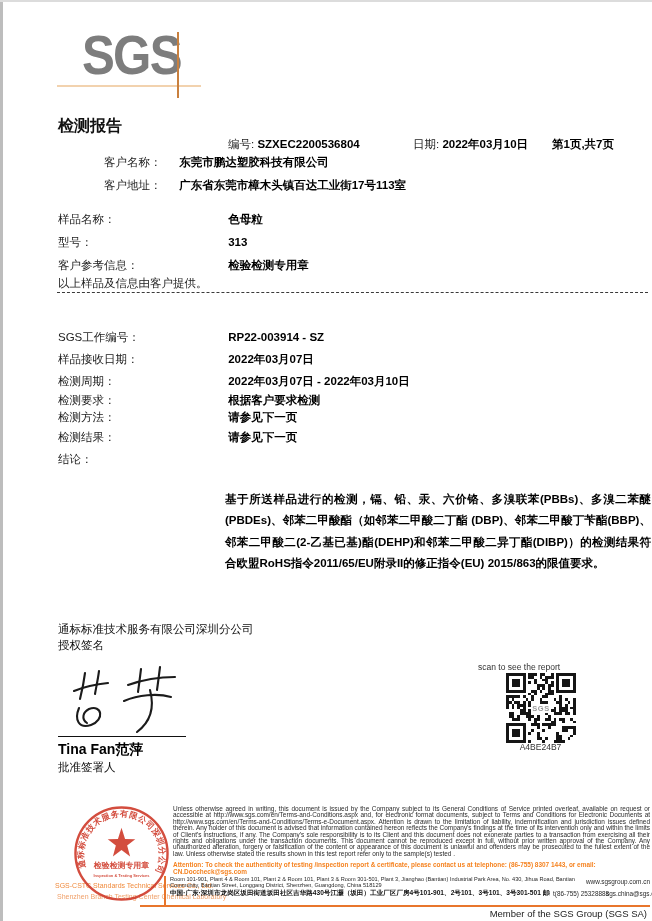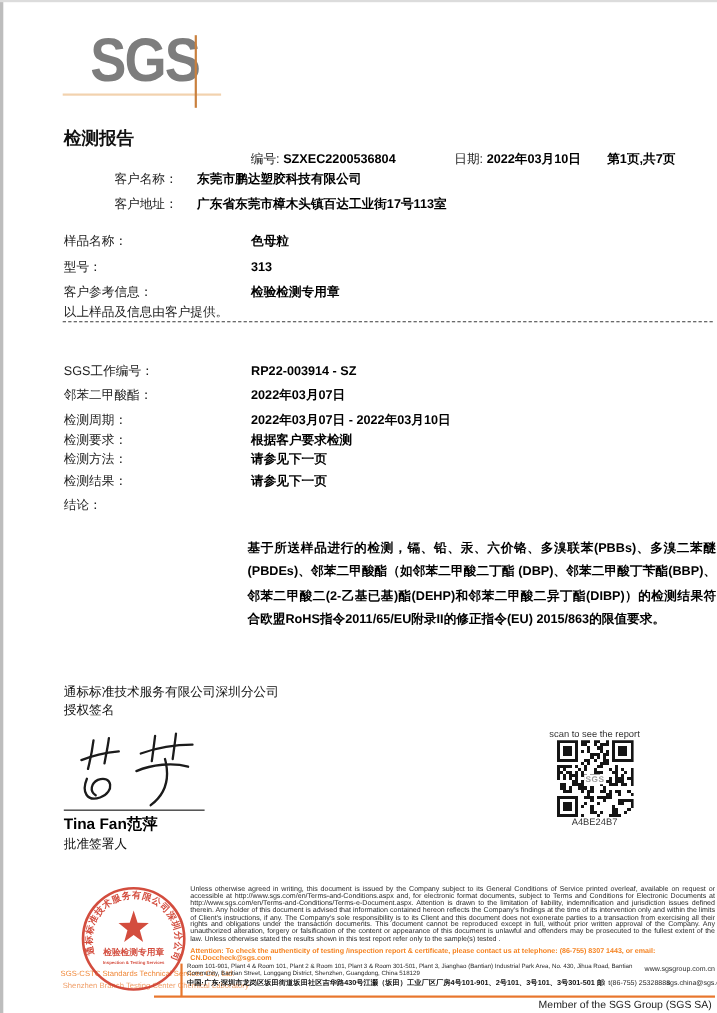--- a/index.html
+++ b/index.html
@@ -41,21 +41,21 @@
     font-weight:bold;color:#000;line-height:21.3px;text-align:justify;margin-top:43px;}
 
   .sig-company{position:absolute;left:58px;top:622px;font-size:11.5px;color:#111;}
   .sig-auth{position:absolute;left:58px;top:638px;font-size:11.5px;color:#111;}
   .sig-svg{position:absolute;left:66px;top:662px;width:130px;height:72px;}
   .sig-line{position:absolute;left:58px;top:736px;width:128px;border-top:1.5px solid #111;}
   .sig-name{position:absolute;left:58px;top:741px;font-size:14px;font-weight:bold;color:#000;}
   .sig-title{position:absolute;left:58px;top:760px;font-size:11.5px;color:#111;}
 
   
-  .qr-caption{position:absolute;left:478px;top:662px;width:125px;text-align:center;
+  .qr-caption{position:absolute;left:478px;top:662px;width:125px;
     font-size:8.5px;color:#333;}
   .qr-box{position:absolute;left:506px;top:673px;width:70px;height:70px;background:#fff;}
   .qr-box svg{width:70px;height:70px;display:block;}
   .qr-center{position:absolute;left:506px;top:673px;width:70px;height:70px;
     display:flex;align-items:center;justify-content:center;pointer-events:none;}
   .qr-center span{background:#fff;color:#9a9a9a;font-weight:bold;font-size:7.5px;
     padding:0 1px;letter-spacing:.5px;}
   .qr-code{position:absolute;left:478px;top:742px;width:125px;text-align:center;
     font-size:8.5px;color:#333;}
 
@@ -118,21 +118,21 @@
 </div>
 <div class="row" style="top:276px">以上样品及信息由客户提供。</div>
 
 <div class="dashline"></div>
 
 <div class="row" style="top:330px">
   <span class="lb lb-w167">SGS工作编号：</span>
   <span class="val">RP22-003914 - SZ</span>
 </div>
 <div class="row" style="top:352px">
-  <span class="lb lb-w167">邻苯二甲酸酯：</span>
+  <span class="lb lb-w167">样品接收日期：</span>
   <span class="val">2022年03月07日</span>
 </div>
 <div class="row" style="top:374px">
   <span class="lb lb-w167">检测周期：</span>
   <span class="val">2022年03月07日 - 2022年03月10日</span>
 </div>
 <div class="row" style="top:393px">
   <span class="lb lb-w167">检测要求：</span>
   <span class="val">根据客户要求检测</span>
 </div>

